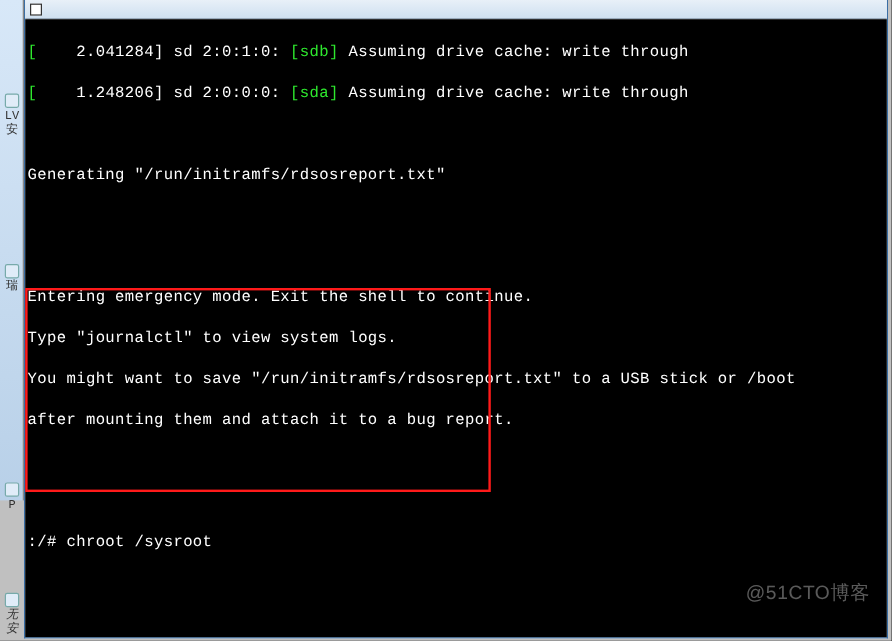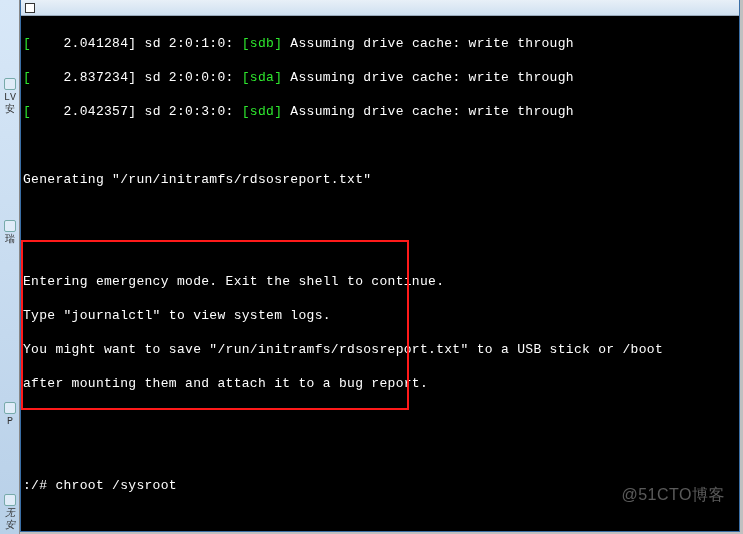--- a/index.html
+++ b/index.html
@@ -10,21 +10,21 @@
       font-family: "Courier New", monospace;
       font-size: 13px;
       overflow: hidden;
       position: relative;
     }
     
     .left-strip {
       position: absolute;
       left: 0; top: 0;
       width: 20px;
-      height: 534px;
+      height: 417px;
       background: linear-gradient(to bottom, #d8e8f8, #b8d0e8);
       border-right: 1px solid #888;
       z-index: 3;
     }
     .left-strip .icon-block {
       position: absolute;
       width: 20px;
       height: 34px;
       font-size: 10px;
       color: #333;
@@ -115,22 +115,21 @@
 安</span></div>
 </div>
 
 <div class="window">
   <div class="titlebar">
     <span class="favicon"></span>
   </div>
 
   <div class="terminal">
 <span class="line"><span class="g">[</span><span>    2.041284] sd 2:0:1:0: </span><span class="g">[sdb]</span><span> Assuming drive cache: write through</span></span>
-<span class="line"><span class="g">[</span><span>    2.837234] sd 2:0:0:0: </span><span class="g">[sda]</span><span> Assuming drive cache: write through</span></span>
-<span class="line"><span class="g">[</span><span>    2.042357] sd 2:0:3:0: </span><span class="g">[sdd]</span><span> Assuming drive cache: write through</span></span>
+<span class="line"><span class="g">[</span><span>    1.248206] sd 2:0:0:0: </span><span class="g">[sda]</span><span> Assuming drive cache: write through</span></span>
 <span class="line"></span>
 <span class="line">Generating "/run/initramfs/rdsosreport.txt"</span>
 <span class="line"></span>
 <span class="line"></span>
 <span class="line">Entering emergency mode. Exit the shell to continue.</span>
 <span class="line">Type "journalctl" to view system logs.</span>
 <span class="line">You might want to save "/run/initramfs/rdsosreport.txt" to a USB stick or /boot</span>
 <span class="line">after mounting them and attach it to a bug report.</span>
 <span class="line"></span>
 <span class="line"></span>

